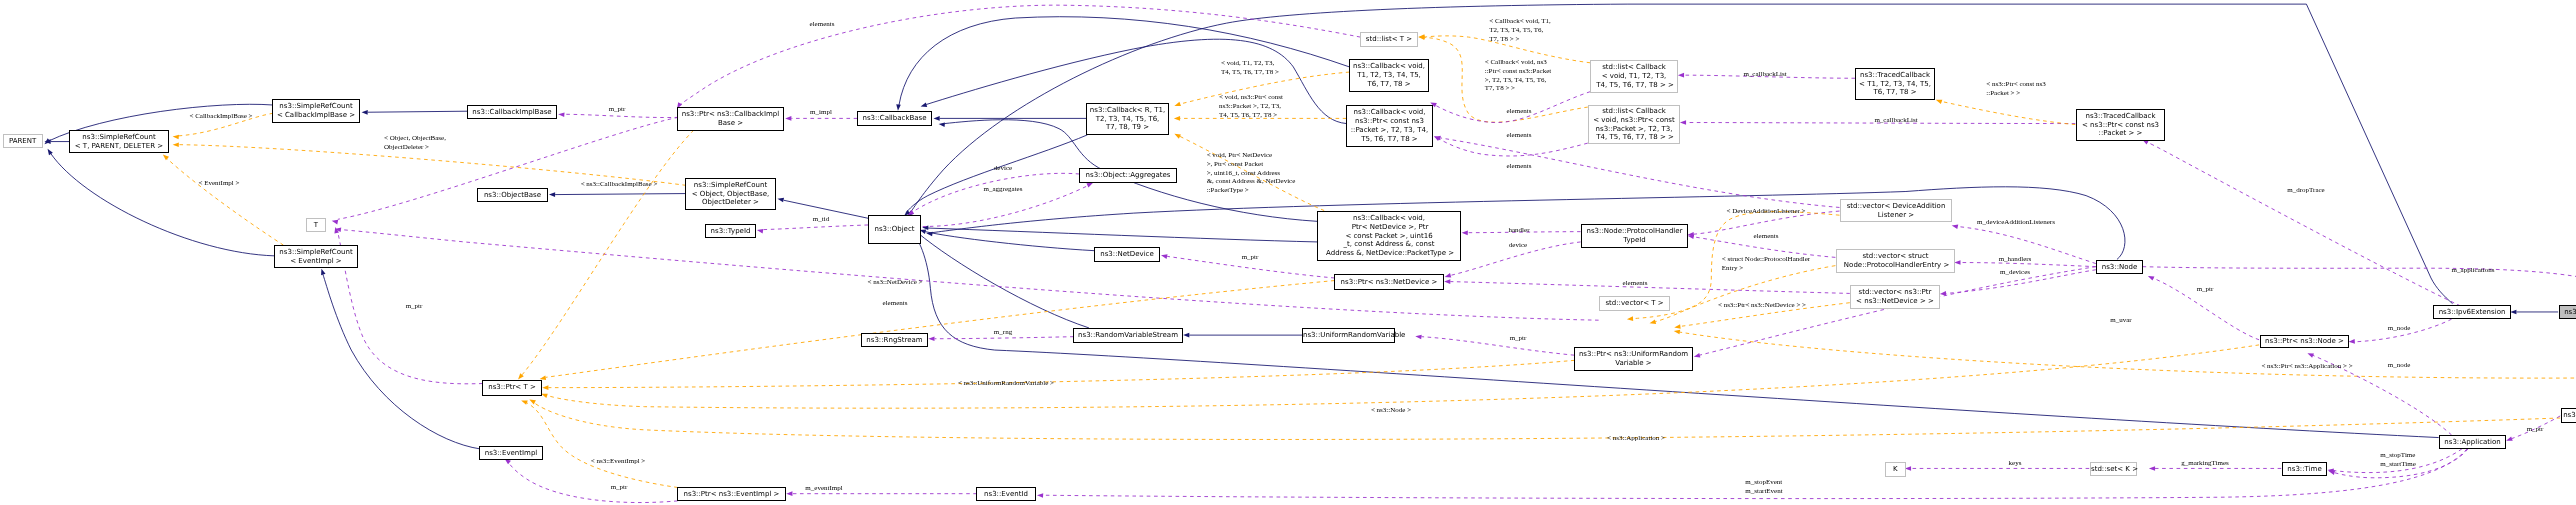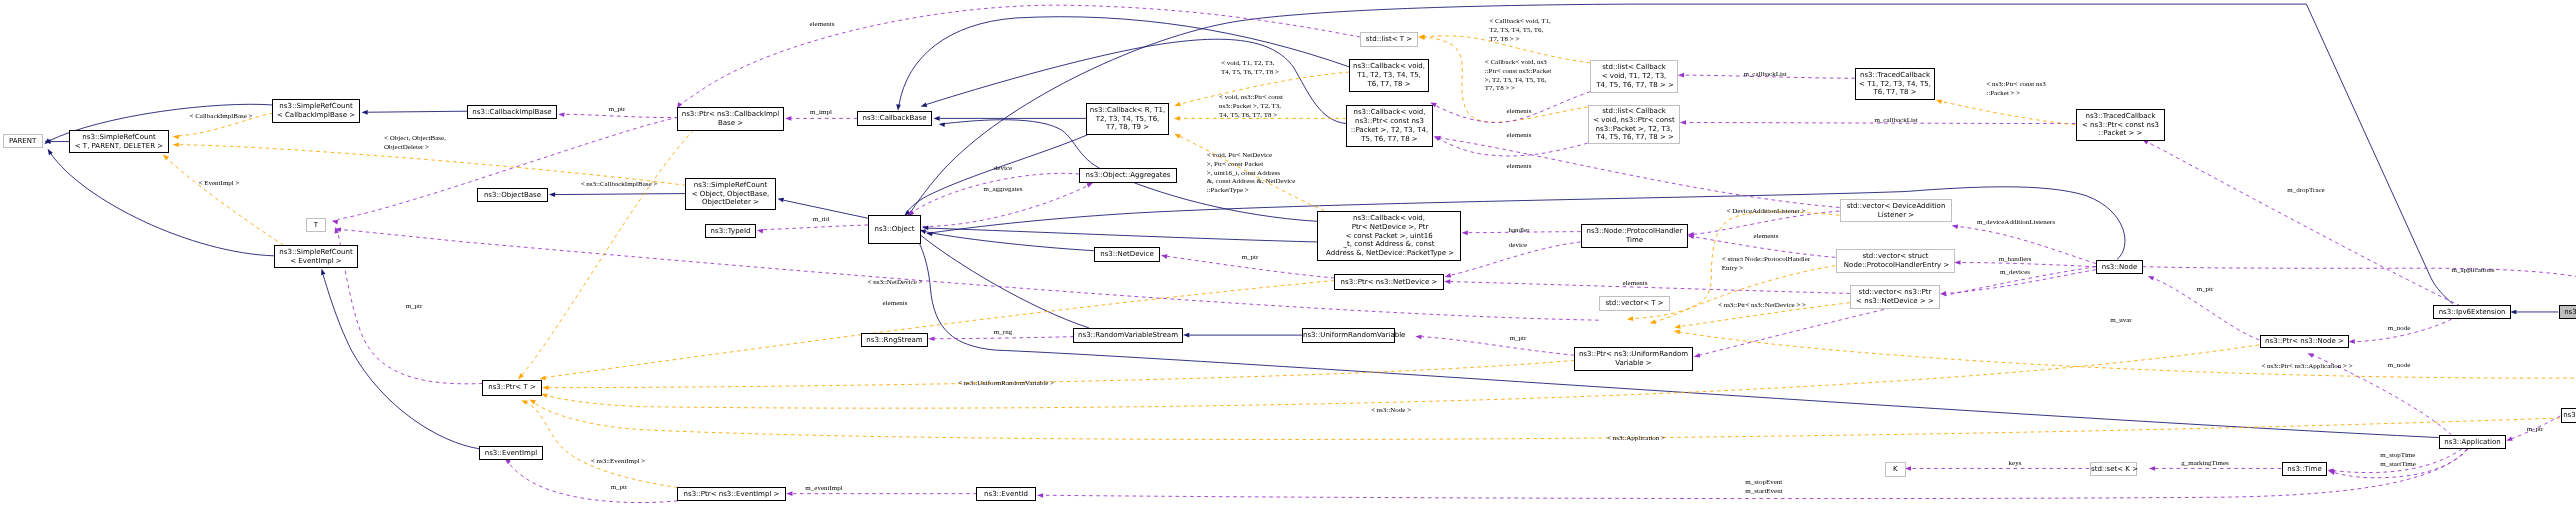--- a/index.html
+++ b/index.html
@@ -342,21 +342,21 @@
       <div class="inner">
         <div class="lbl">std::list&lt; Callback</div>
         <div class="lbl">&lt; void, ns3::Ptr&lt; const</div>
         <div class="lbl">ns3::Packet &gt;, T2, T3,</div>
         <div class="lbl"> T4, T5, T6, T7, T8 &gt; &gt;</div>
       </div>
     </div>
 <div class="node black" style="left:1581px;top:224px;width:107px;height:24px">
       <div class="inner">
         <div class="lbl">ns3::Node::ProtocolHandler</div>
-        <div class="lbl">Time</div>
+        <div class="lbl">TypeId</div>
       </div>
     </div>
 <div class="node grey" style="left:1599px;top:296px;width:71px;height:15px">
       <div class="inner">
         <div class="lbl">std::vector&lt; T &gt;</div>
       </div>
     </div>
 <div class="node black" style="left:1574px;top:347px;width:119px;height:24px">
       <div class="inner">
         <div class="lbl">ns3::Ptr&lt; ns3::UniformRandom</div>

